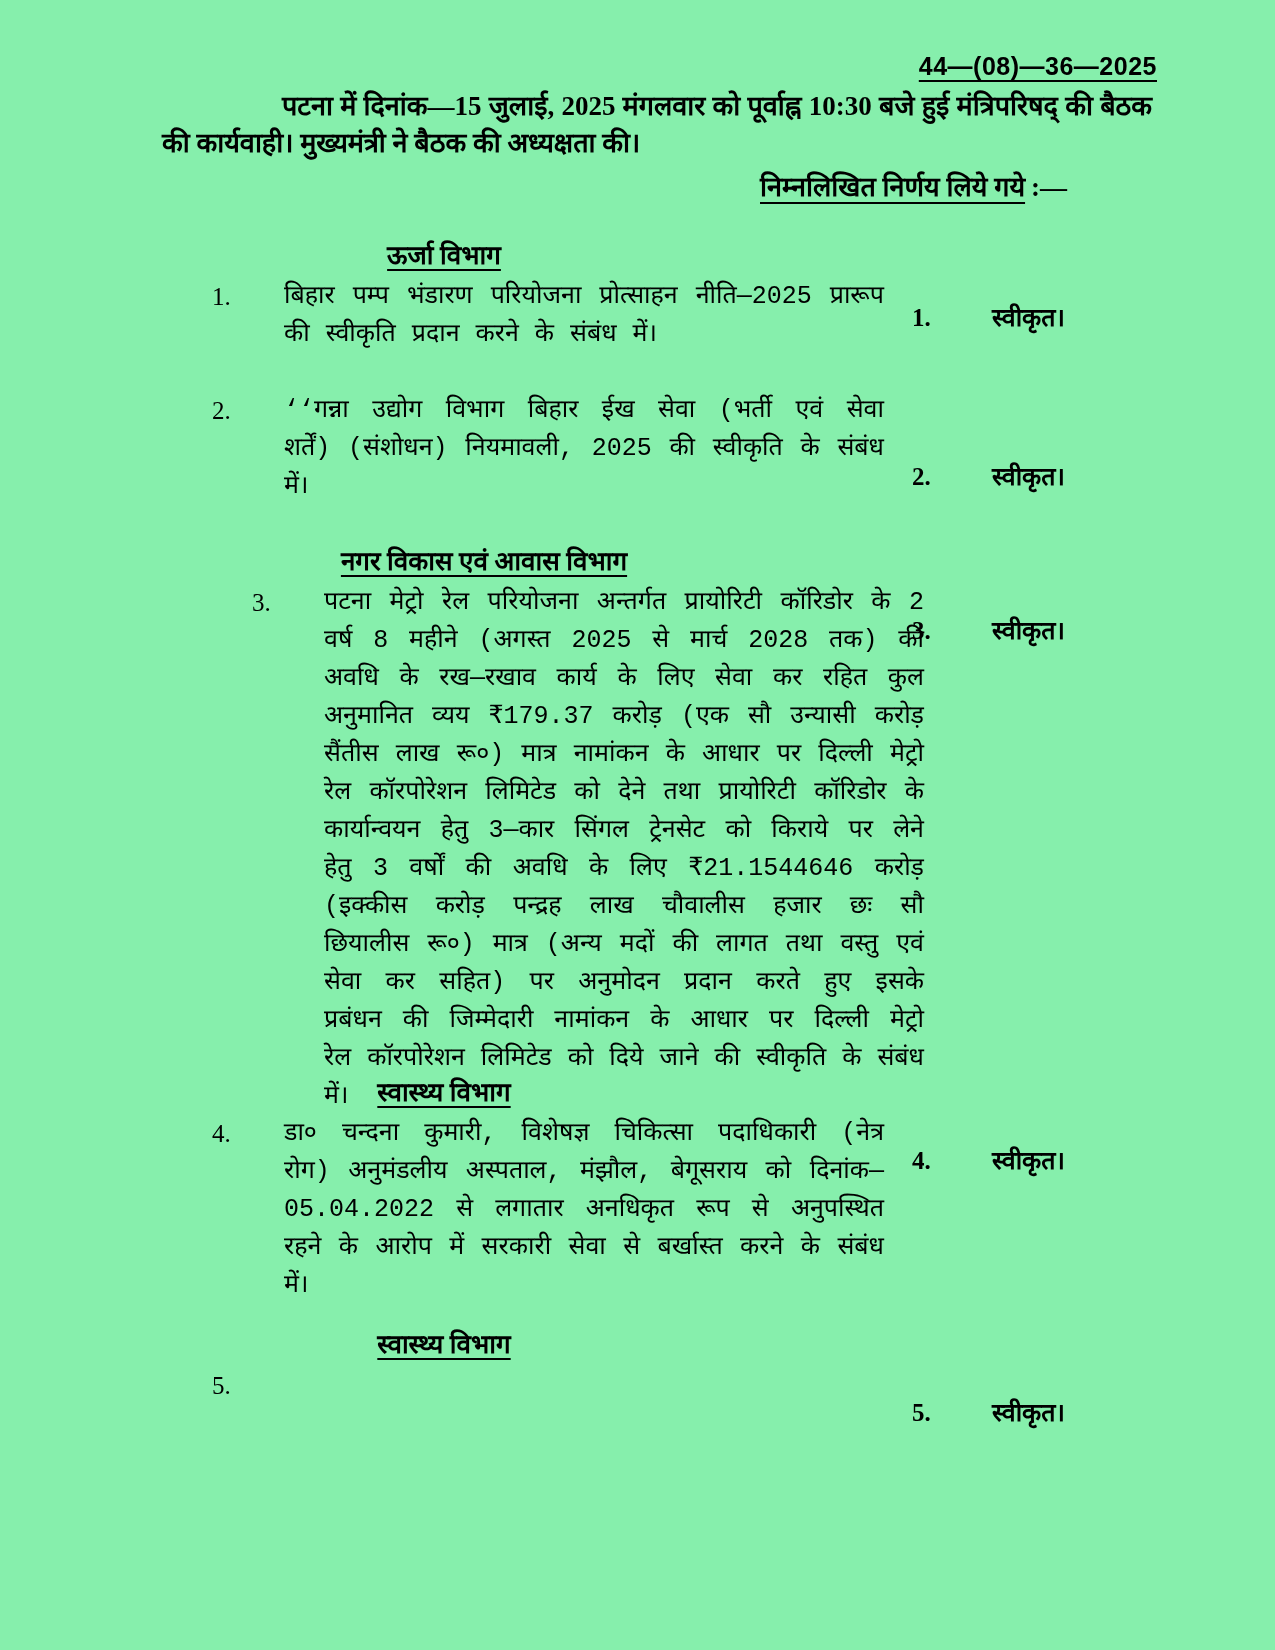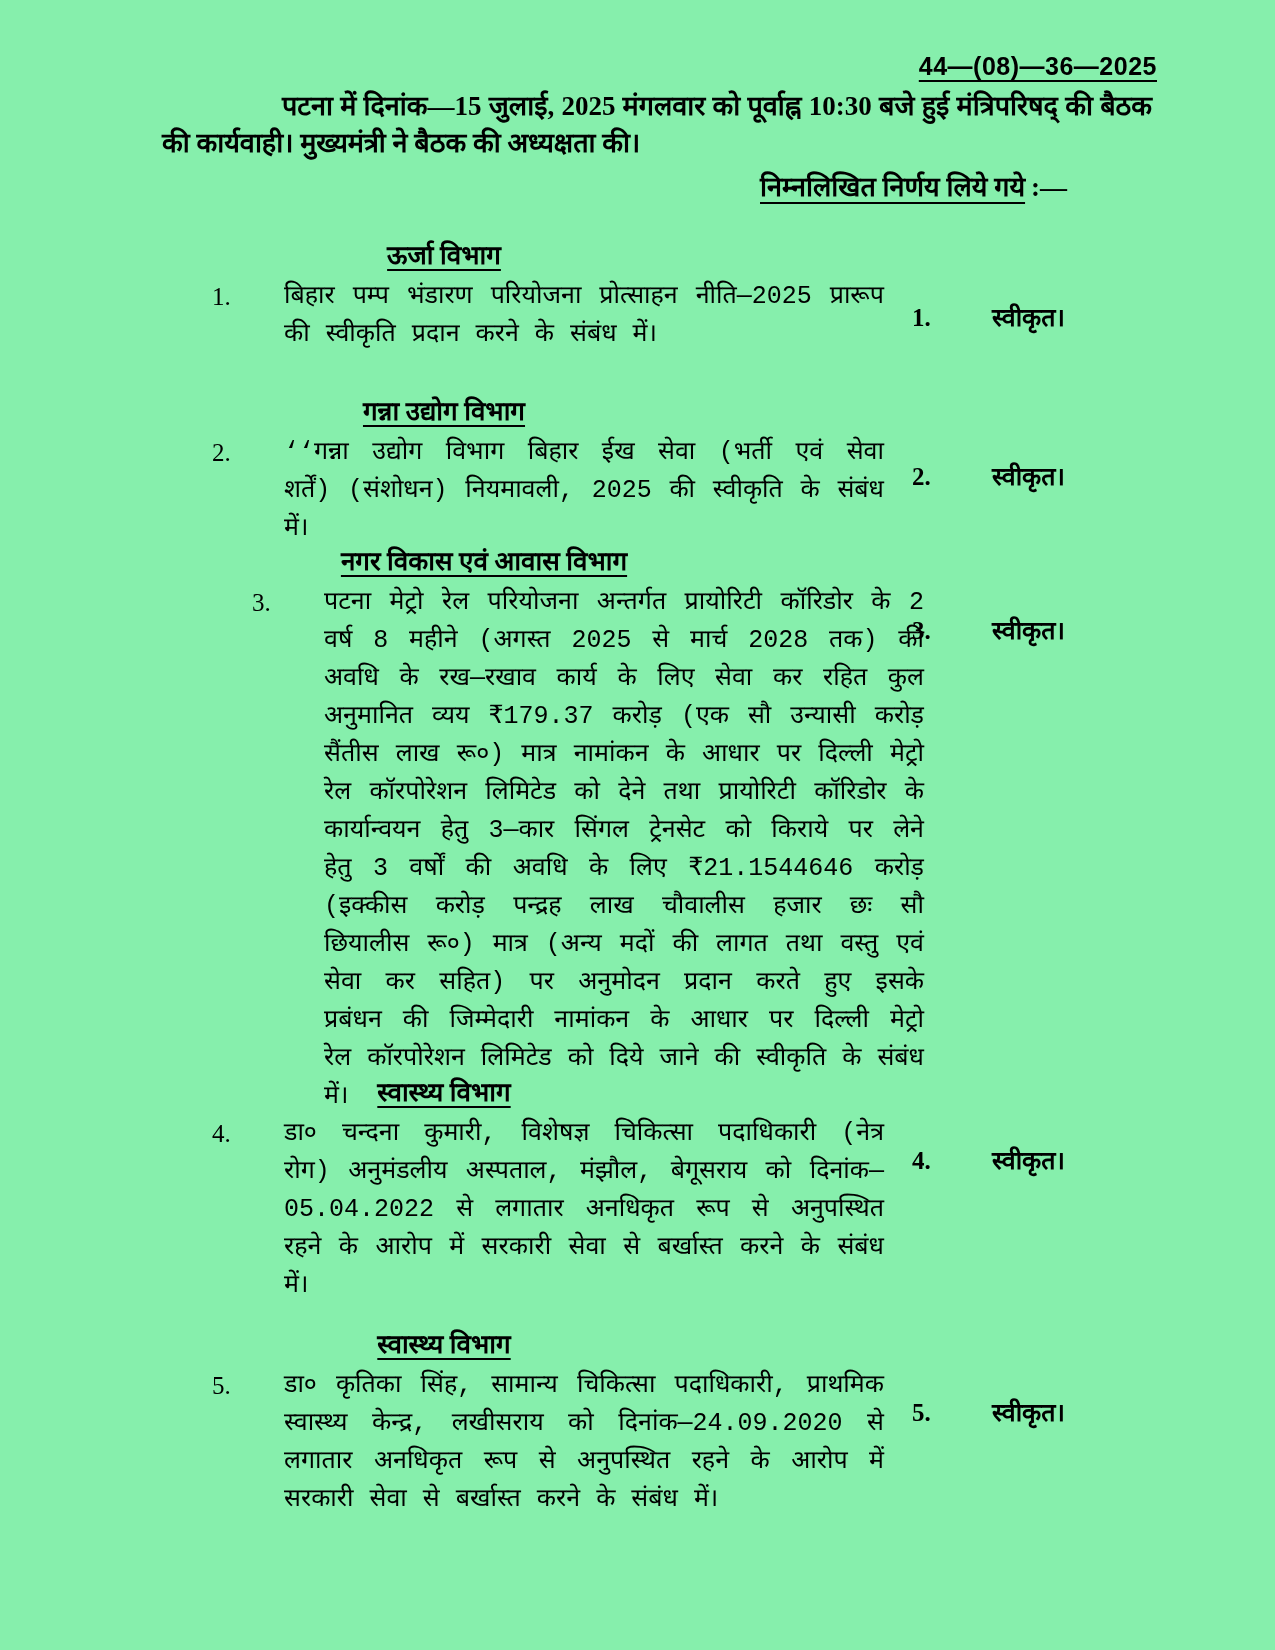--- a/index.html
+++ b/index.html
@@ -140,23 +140,20 @@
     <div class="item-row">
       <div class="item-num">1.</div>
       <div class="item-text">बिहार पम्प भंडारण परियोजना प्रोत्साहन नीति—2025 प्रारूप की स्वीकृति प्रदान करने के संबंध में।</div>
     </div>
   </div>
   <div class="decision" style="top:265px; left:912px;">
     <span class="d-num">1.</span><span>स्वीकृत।</span>
   </div>
 
   <div class="item" style="top:392px;">
-    <div class="dept-heading">
-      <span>गन्ना उद्योग विभाग</span>
-    </div>
     <div class="item-row">
       <div class="item-num">2.</div>
       <div class="item-text">‘‘गन्ना उद्योग विभाग बिहार ईख सेवा (भर्ती एवं सेवा शर्तें) (संशोधन) नियमावली, 2025 की स्वीकृति के संबंध में।</div>
     </div>
   </div>
   <div class="decision" style="top:424px; left:912px;">
     <span class="d-num">2.</span><span>स्वीकृत।</span>
   </div>
 
   <div class="item" style="top:542px;padding-left:40px;">
@@ -184,20 +181,19 @@
   <div class="decision" style="top:1108px; left:912px;">
     <span class="d-num">4.</span><span>स्वीकृत।</span>
   </div>
 
   <div class="item" style="top:1325px;">
     <div class="dept-heading">
       <span>स्वास्थ्य विभाग</span>
     </div>
     <div class="item-row">
       <div class="item-num">5.</div>
-      <div class="item-text">डा० कृतिका सिंह, सामान्य चिकित्सा पदाधिकारी, प्राथमिक स्वास्थ्य केन्द्र, लखीसराय को दिनांक—24.09.2020 से लगातार अनधिकृत रूप से अनुपस्थित रहने के आरोप में सरकारी सेवा से बर्खास्त करने के संबंध में।</div>
     </div>
   </div>
   <div class="decision" style="top:1360px; left:912px;">
     <span class="d-num">5.</span><span>स्वीकृत।</span>
   </div>
 
 </div>
 
 </body></html>

